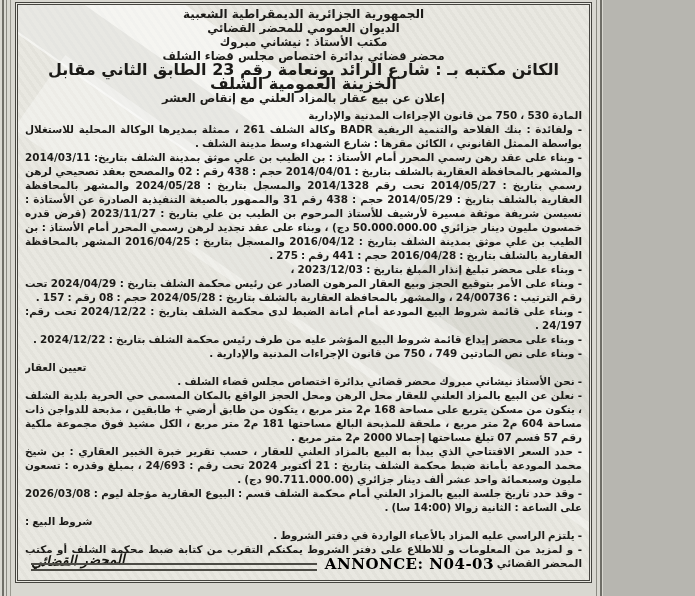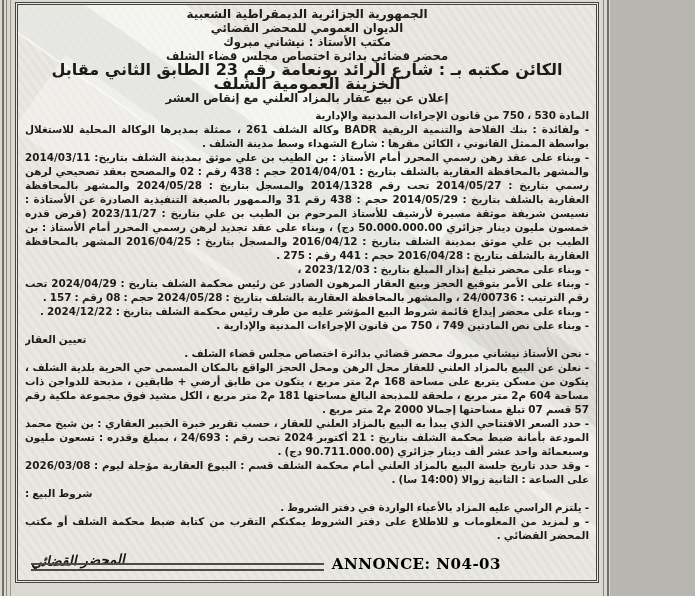--- a/index.html
+++ b/index.html
@@ -1,19 +1,19 @@
 <!DOCTYPE html>
 <html lang="ar"><head>
 <meta charset="utf-8">
 <style>
   html,body{margin:0;padding:0;background:#b7b6b0;}
   .page{
     position:relative;width:603px;height:596px;margin:0;
     background:#d9d8d1;overflow:hidden;
-    font-family:"DejaVu Sans",sans-serif;color:#1c1b18;padding-left:7px;
+    font-family:"DejaVu Sans",sans-serif;color:#1c1b18;
   }
   
   .edge{position:absolute;top:0;bottom:0;width:0;}
   .edge.l1{left:2px;border-left:2px solid #6f6e67;}
   .edge.l2{left:6px;border-left:1px solid #8b8a82;}
   .edge.l3{left:10px;border-left:1px solid #9a9990;}
   .edge.r1{right:1px;border-left:2px solid #6f6e67;}
   .edge.r2{right:6px;border-left:1px solid #8b8a82;}
   
   .frame{
@@ -93,20 +93,21 @@
         <div class="h5">الكائن مكتبه بـ : شارع الرائد بونعامة رقم 23 الطابق الثاني مقابل الخزينة العمومية الشلف</div>
         <div class="h6">إعلان عن بيع عقار بالمزاد العلني مع إنقاص العشر</div>
       </div>
 
       <div class="bodytext">
         <p>المادة 530 ، 750 من قانون الإجراءات المدنية والإدارية</p>
         <p>- ولفائدة : بنك الفلاحة والتنمية الريفية BADR وكالة الشلف 261 ، ممثلة بمديرها الوكالة المحلية للاستغلال بواسطة الممثل القانوني ، الكائن مقرها : شارع الشهداء وسط مدينة الشلف .</p>
         <p>- وبناء على عقد رهن رسمي المحرر أمام الأستاذ : بن الطيب بن علي موثق بمدينة الشلف بتاريخ: 2014/03/11 والمشهر بالمحافظة العقارية بالشلف بتاريخ : 2014/04/01 حجم : 438 رقم : 02 والمصحح بعقد تصحيحي لرهن رسمي بتاريخ : 2014/05/27 تحت رقم 2014/1328 والمسجل بتاريخ : 2024/05/28 والمشهر بالمحافظة العقارية بالشلف بتاريخ : 2014/05/29 حجم : 438 رقم 31 والممهور بالصيغة التنفيذية الصادرة عن الأستاذة : نسيسن شريفة موثقة مسيرة لأرشيف للأستاذ المرحوم بن الطيب بن علي بتاريخ : 2023/11/27 (قرض قدره خمسون مليون دينار جزائري 50.000.000.00 دج) ، وبناء على عقد تجديد لرهن رسمي المحرر أمام الأستاذ : بن الطيب بن علي موثق بمدينة الشلف بتاريخ : 2016/04/12 والمسجل بتاريخ : 2016/04/25 المشهر بالمحافظة العقارية بالشلف بتاريخ : 2016/04/28 حجم : 441 رقم : 275 .</p>
         <p>- وبناء على محضر تبليغ إنذار المبلغ بتاريخ : 2023/12/03 ،</p>
         <p>- وبناء على الأمر بتوقيع الحجز وبيع العقار المرهون الصادر عن رئيس محكمة الشلف بتاريخ : 2024/04/29 تحت رقم الترتيب : 24/00736 ، والمشهر بالمحافظة العقارية بالشلف بتاريخ : 2024/05/28 حجم : 08 رقم : 157 .</p>
+        <p>- وبناء على قائمة شروط البيع المودعة أمام أمانة الضبط لدى محكمة الشلف بتاريخ : 2024/12/22 تحت رقم: 24/197 .</p>
         <p>- وبناء على محضر إيداع قائمة شروط البيع المؤشر عليه من طرف رئيس محكمة الشلف بتاريخ : 2024/12/22 .</p>
         <p>- وبناء على نص المادتين 749 ، 750 من قانون الإجراءات المدنية والإدارية .</p>
 
         <p class="hd">تعيين العقار</p>
         <p>- نحن الأستاذ نيشاني مبروك محضر قضائي بدائرة اختصاص مجلس قضاء الشلف .</p>
         <p>- نعلن عن البيع بالمزاد العلني للعقار محل الرهن ومحل الحجز الواقع بالمكان المسمى حي الحرية بلدية الشلف ، يتكون من مسكن يتربع على مساحة 168 م2 متر مربع ، يتكون من طابق أرضي + طابقين ، مذبحة للدواجن ذات مساحة 604 م2 متر مربع ، ملحقة للمذبحة البالغ مساحتها 181 م2 متر مربع ، الكل مشيد فوق مجموعة ملكية رقم 57 قسم 07 تبلغ مساحتها إجمالا 2000 م2 متر مربع .</p>
         <p>- حدد السعر الافتتاحي الذي يبدأ به البيع بالمزاد العلني للعقار ، حسب تقرير خبرة الخبير العقاري : بن شيخ محمد المودعة بأمانة ضبط محكمة الشلف بتاريخ : 21 أكتوبر 2024 تحت رقم : 24/693 ، بمبلغ وقدره : تسعون مليون وسبعمائة واحد عشر ألف دينار جزائري (90.711.000.00 دج) .</p>
         <p>- وقد حدد تاريخ جلسة البيع بالمزاد العلني أمام محكمة الشلف قسم : البيوع العقارية مؤجلة ليوم : 2026/03/08 على الساعة : الثانية زوالا (14:00 سا) .</p>
 
         <p class="hd">شروط البيع :</p>

